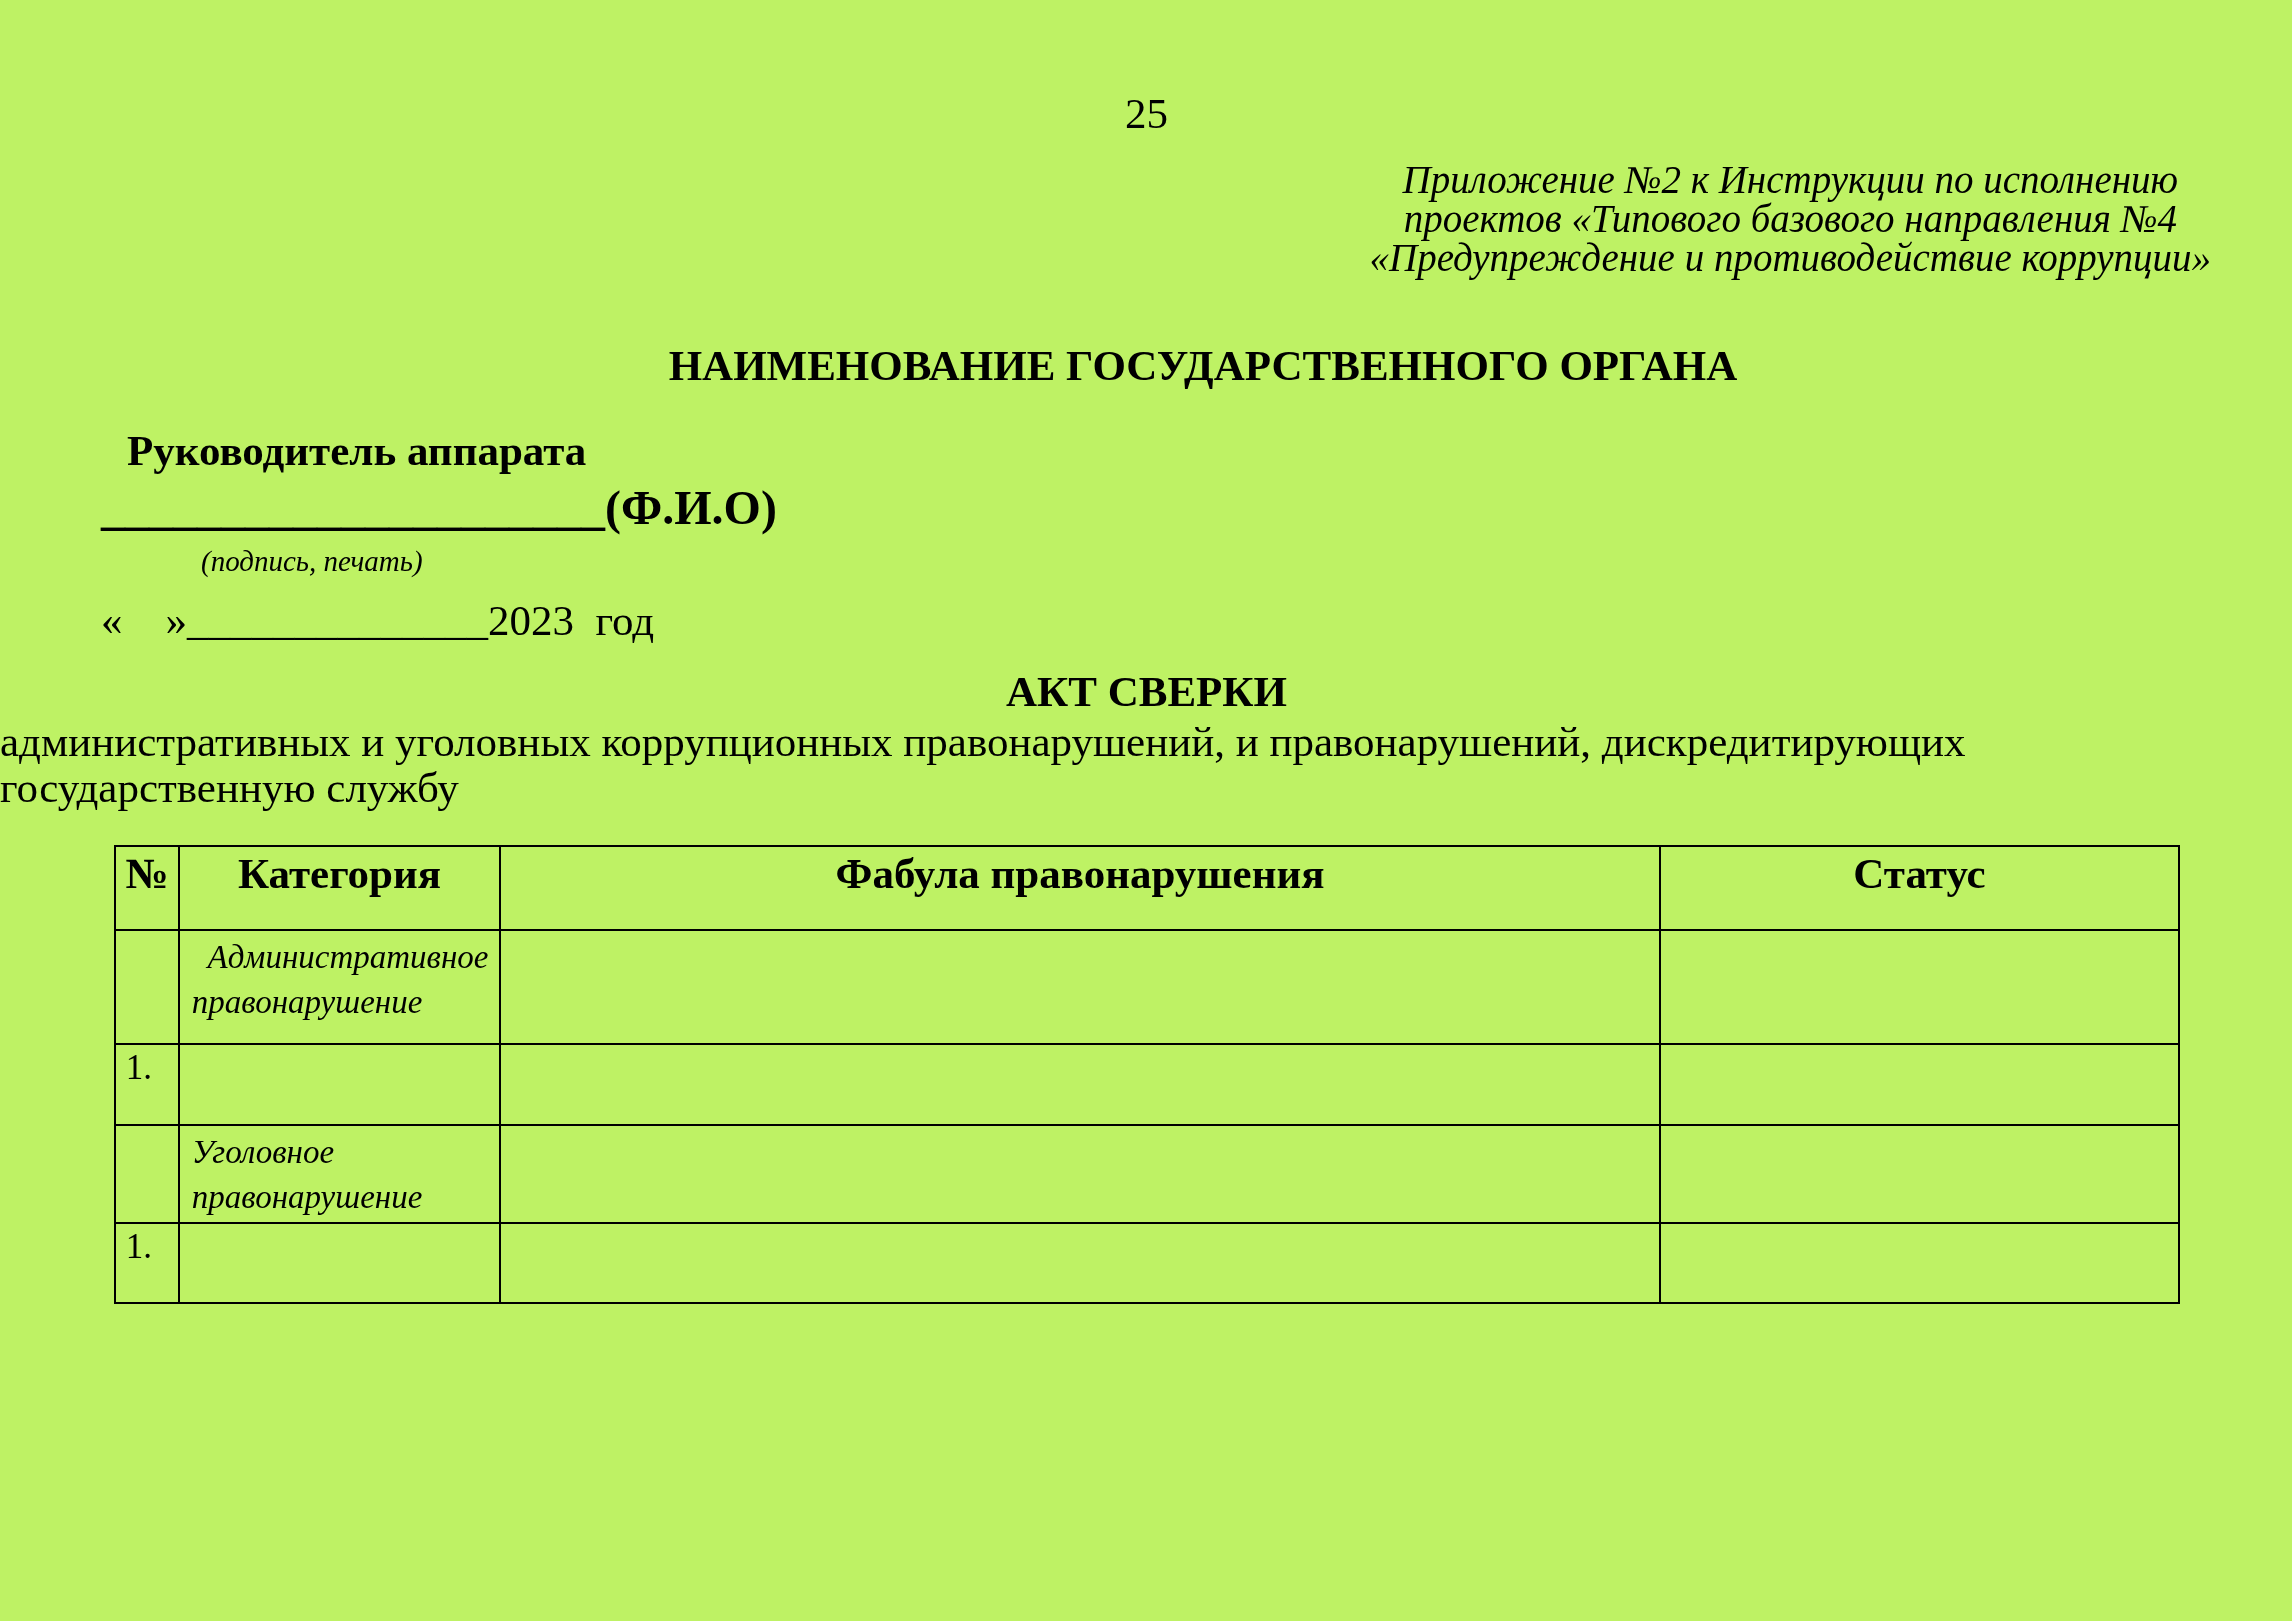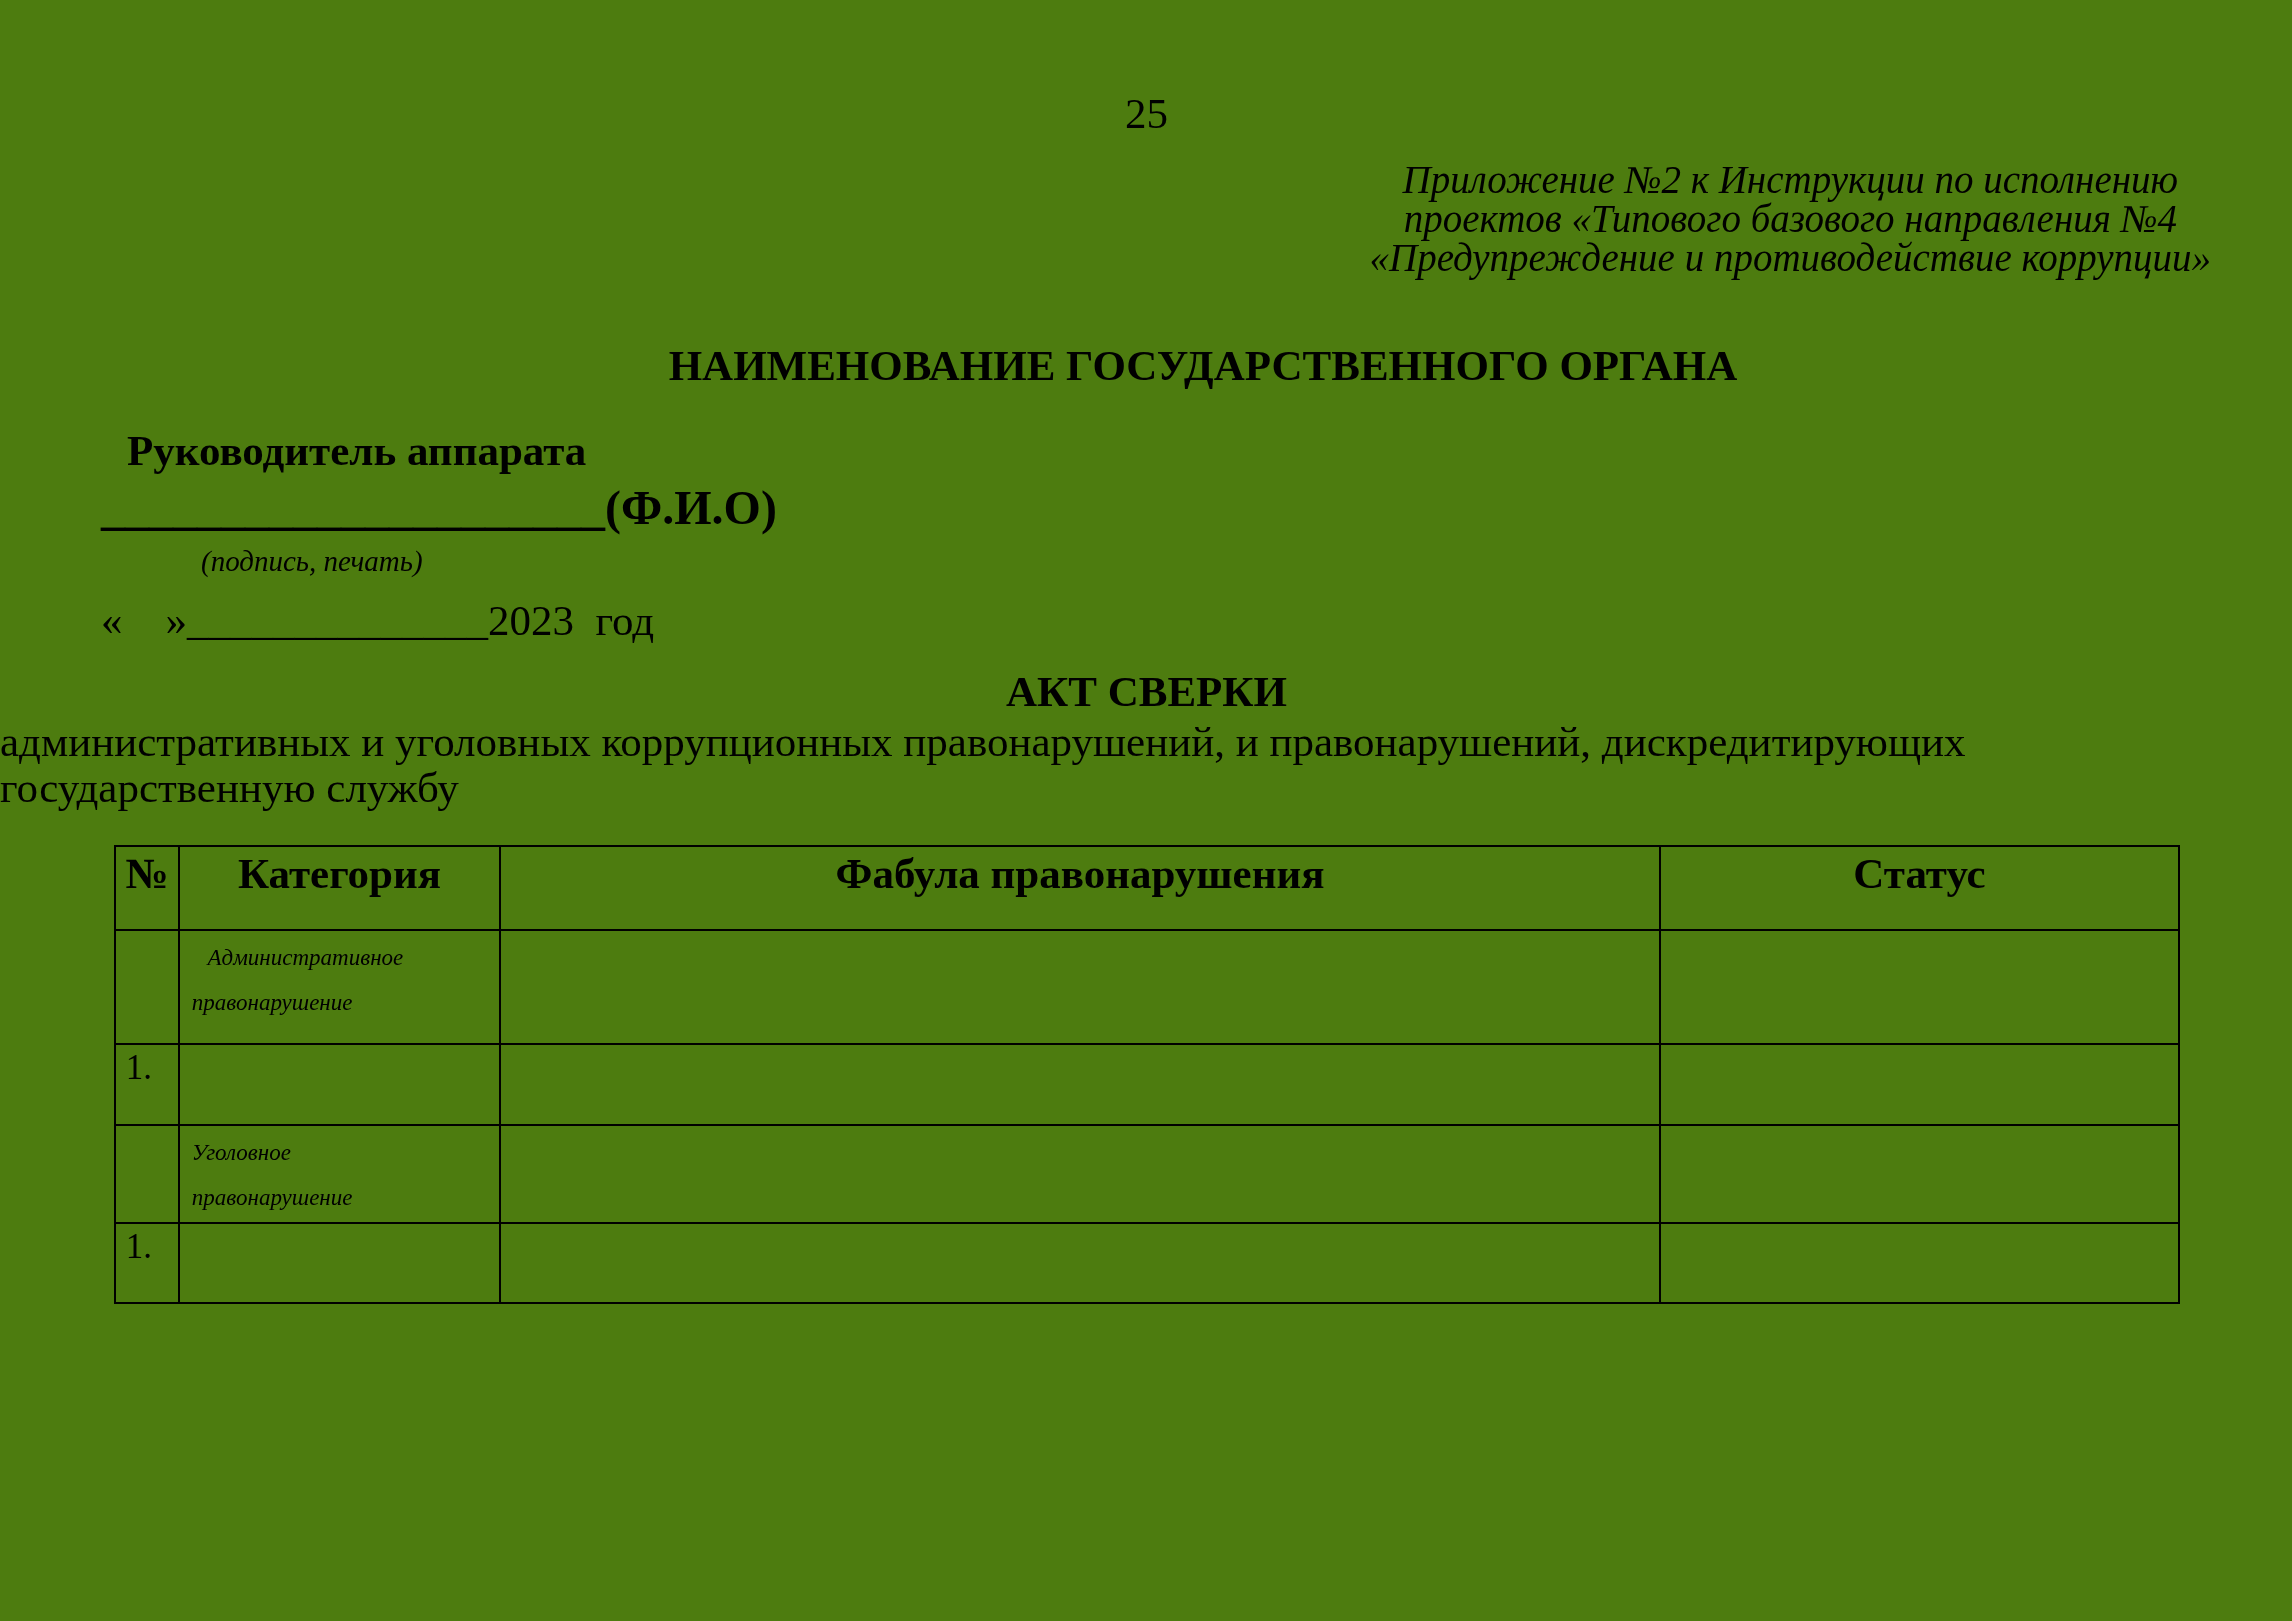--- a/index.html
+++ b/index.html
@@ -1,20 +1,20 @@
 <!DOCTYPE html>
 <html><head>
 <meta charset="utf-8">
 <style>
   html, body { margin: 0; padding: 0; background: #888; }
   .page {
     position: relative;
     width: 2293px;
     height: 1621px;
-    background: #4d7c0f;
+    background: #bef264;
     color: #000000;
     font-family: "Liberation Serif", "DejaVu Serif", serif;
     overflow: hidden;
   }
   .page-number {
     position: absolute; top: 90px; left: 0; right: 0;
     text-align: center; font-size: 43px; line-height: 1.1;
   }
   .appendix {
     position: absolute; top: 160px; right: 82px;
@@ -58,21 +58,21 @@
     border: 2px solid #000000;
     vertical-align: top;
     padding: 0;
     overflow: hidden;
   }
   .doc-table .hdr {
     font-weight: bold; font-size: 43px; line-height: 49px;
     text-align: center; padding-top: 2px;
   }
   .doc-table .cat {
-    font-style: italic; font-size: 23px; line-height: 45px;
+    font-style: italic; font-size: 33px; line-height: 45px;
     padding: 3.9px 11.8px 0 11.8px;
     white-space: pre-line;
   }
   .doc-table .cat.indent1 { text-indent: 15.7px; }
   .doc-table .num {
     font-size: 35px; line-height: 42px;
     padding: 2px 0 0 9.8px;
   }
 </style>
 </head>

